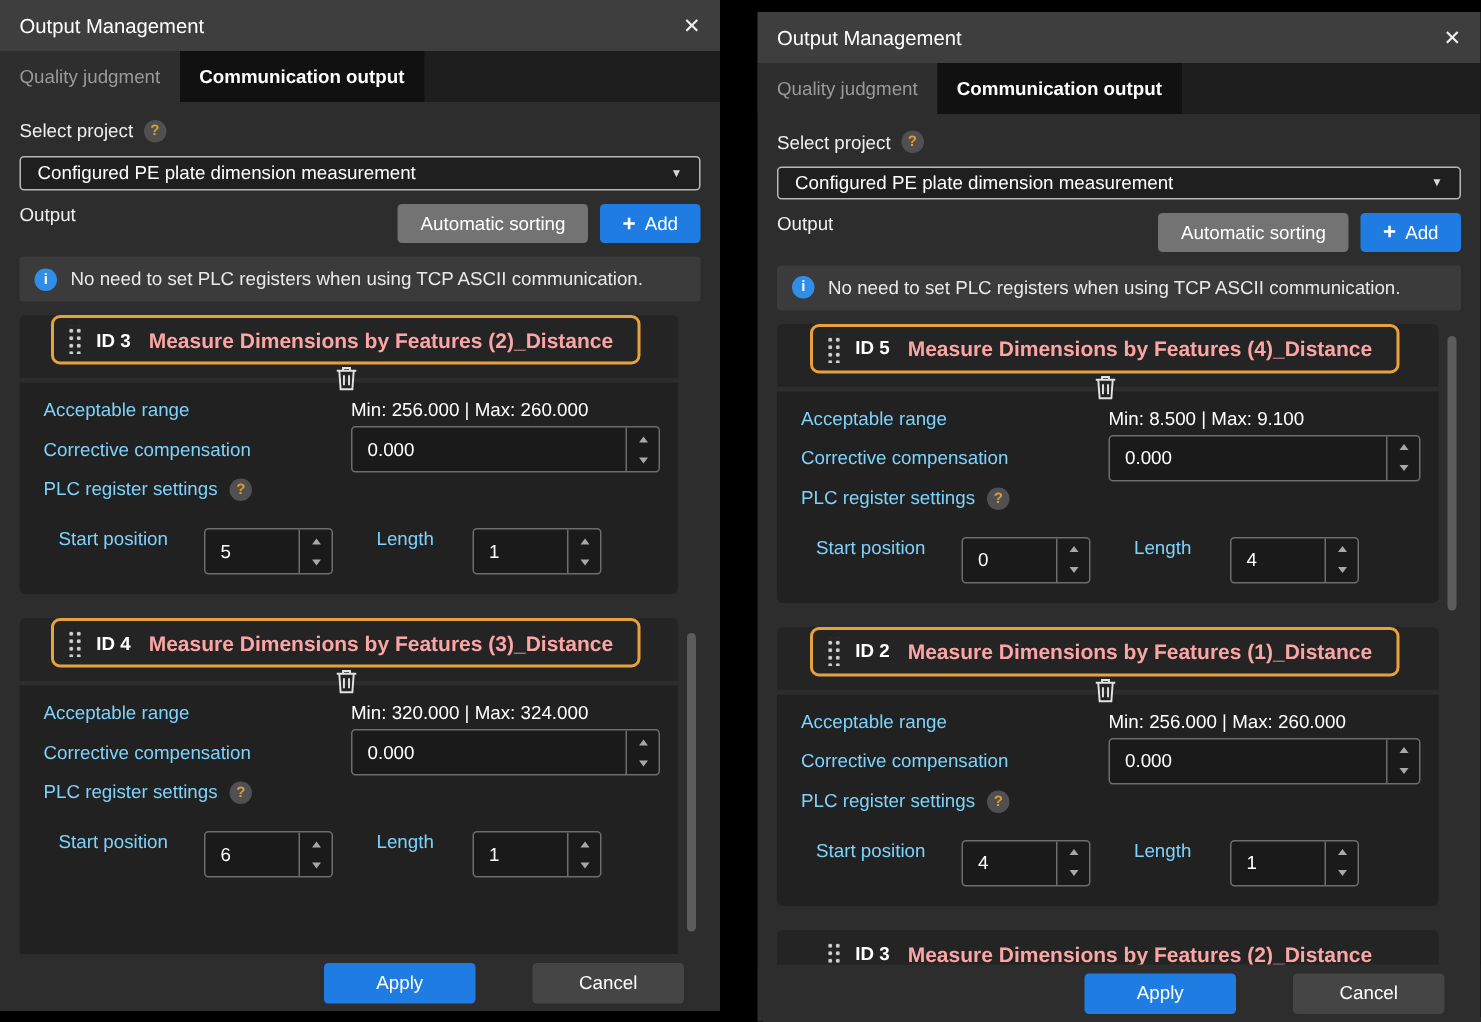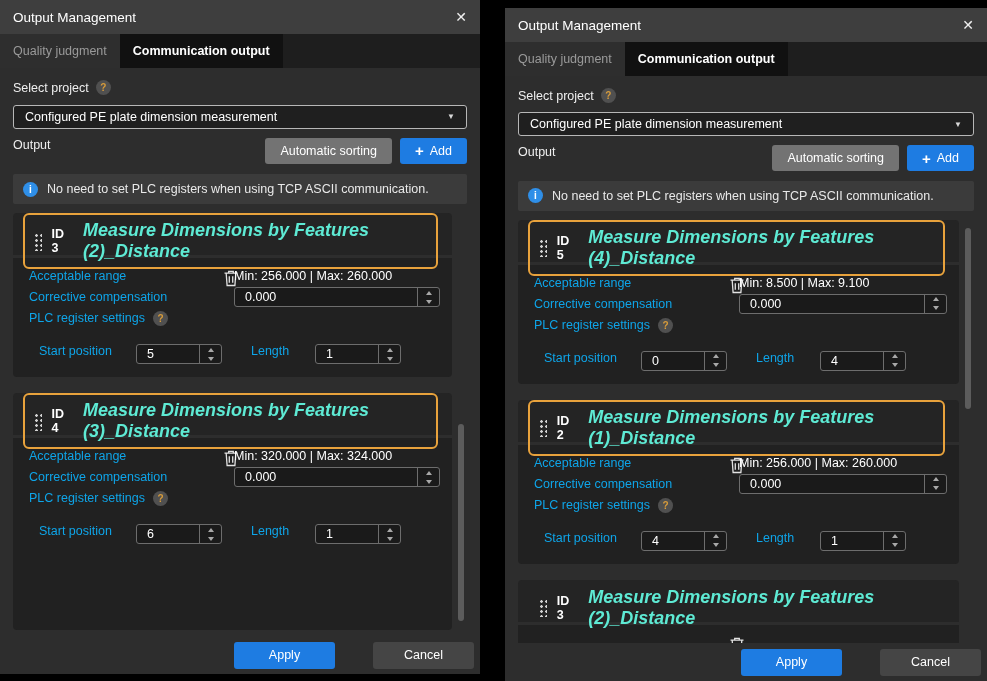--- a/index.html
+++ b/index.html
@@ -53,51 +53,51 @@
   .card-header { background:#242424; border-radius:4px 4px 0 0; height:42px; display:flex;
                  align-items:center; justify-content:space-between; padding:0 14px 0 10px;
                  margin-bottom:3px;flex-direction:column; }
   .hl-box { display:flex; align-items:center; gap:10px; border:2px solid transparent;
             border-radius:6px; padding:5px 16px 5px 9px; }
   .hl-box.hl { border-color:#e8a23c; }
   .drag-handle { width:9px; height:19px;
       background-image:radial-gradient(circle, #d2d2d2 1.2px, rgba(0,0,0,0) 1.5px);
       background-size:5px 5px; background-position:0 1px; }
   .card-id { color:#fff; font-size:12.5px; font-weight:600; }
-  .card-name { color:#5eead4; font-size:18px; font-weight:600; margin-left:2px;font-style:italic; }
+  .card-name { color:#fca5a5; font-size:14px; font-weight:600; margin-left:2px; }
   .trash { display:inline-flex; align-items:center; }
 
   .card-body { background:#212121; border-radius:0 0 4px 4px; padding:11px 12px 13px 16px;
                font-size:12.5px; color:#e3e3e3; }
   .cb-grid { display:grid; grid-template-columns:205px 1fr; row-gap:4px; align-items:center; }
-  .lbl { color:#0ea5e9; }
+  .lbl { color:#7dd3fc; }
   .val-text { color:#fff; }
 
   .spinner { display:flex; align-items:stretch; background:#1a1a1a; border:1px solid #6d6d6d;
-             border-radius:3px; height:20px; overflow:hidden; }
+             border-radius:3px; height:31px; overflow:hidden; }
   .spinner .sval { flex:1; display:flex; align-items:center; padding:0 10px; color:#fff; }
   .arrows { width:22px; border-left:1px solid #6d6d6d; display:flex; flex-direction:column; }
   .arrow-cell { flex:1; display:flex; align-items:center; justify-content:center; }
   .tri-up { width:0; height:0; border-left:3.5px solid transparent; border-right:3.5px solid transparent;
             border-bottom:4.5px solid #a8a8a8; }
   .tri-dn { width:0; height:0; border-left:3.5px solid transparent; border-right:3.5px solid transparent;
             border-top:4.5px solid #a8a8a8; }
   .spinner.wide { width:100%; }
   .spinner.small { width:86px; flex:0 0 auto; }
 
   .plc-row { display:flex; align-items:flex-start; gap:8px; height:22px; }
   .pos-row { display:flex; margin-top:11px; padding-left:10px; }
   .pos-row .start-lbl { width:97px; }
   .pos-row .len-lbl { margin-left:29px; width:64px; }
 
   .tall-body { min-height:192px; }
   .stub-body { height:22px; padding:0; }
 
   .footer { flex:0 0 38px; display:flex; align-items:center; justify-content:flex-end; gap:7px;
-            padding-right:6px; background:#2d2d2d; }
+            padding-right:24px; background:#2d2d2d; }
   .footer .btn { width:101px; height:27px; }
   .footer .btn.gray2 { background:#454545;margin-left:31px; }
 </style>
 </head>
 <body>
 
 <div class="dialog" id="dlg-left">
   <div class="titlebar">
     <span>Output Management</span>
     <span class="close">✕</span>

